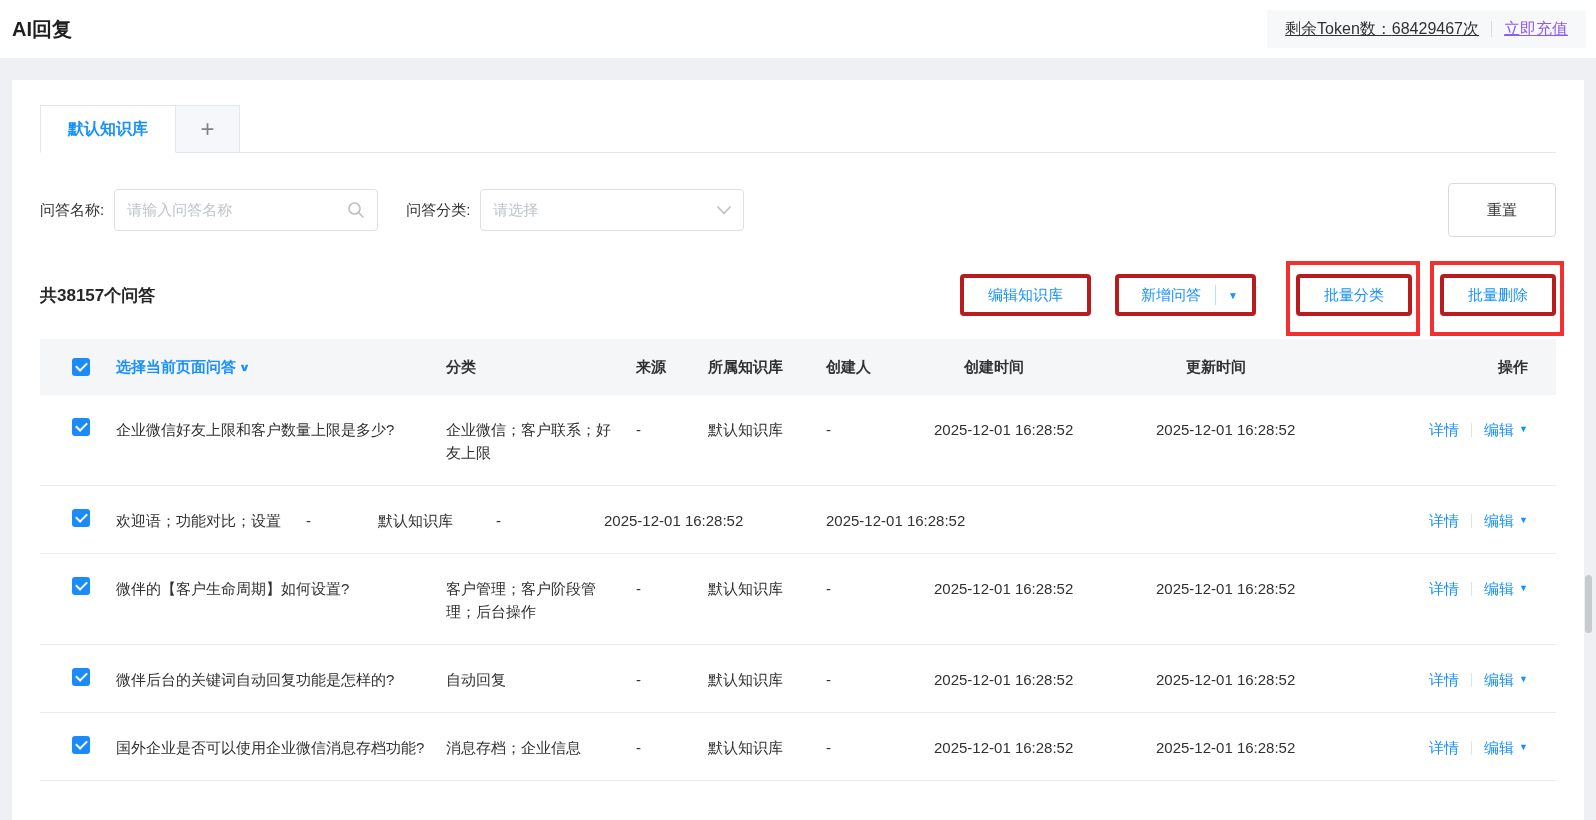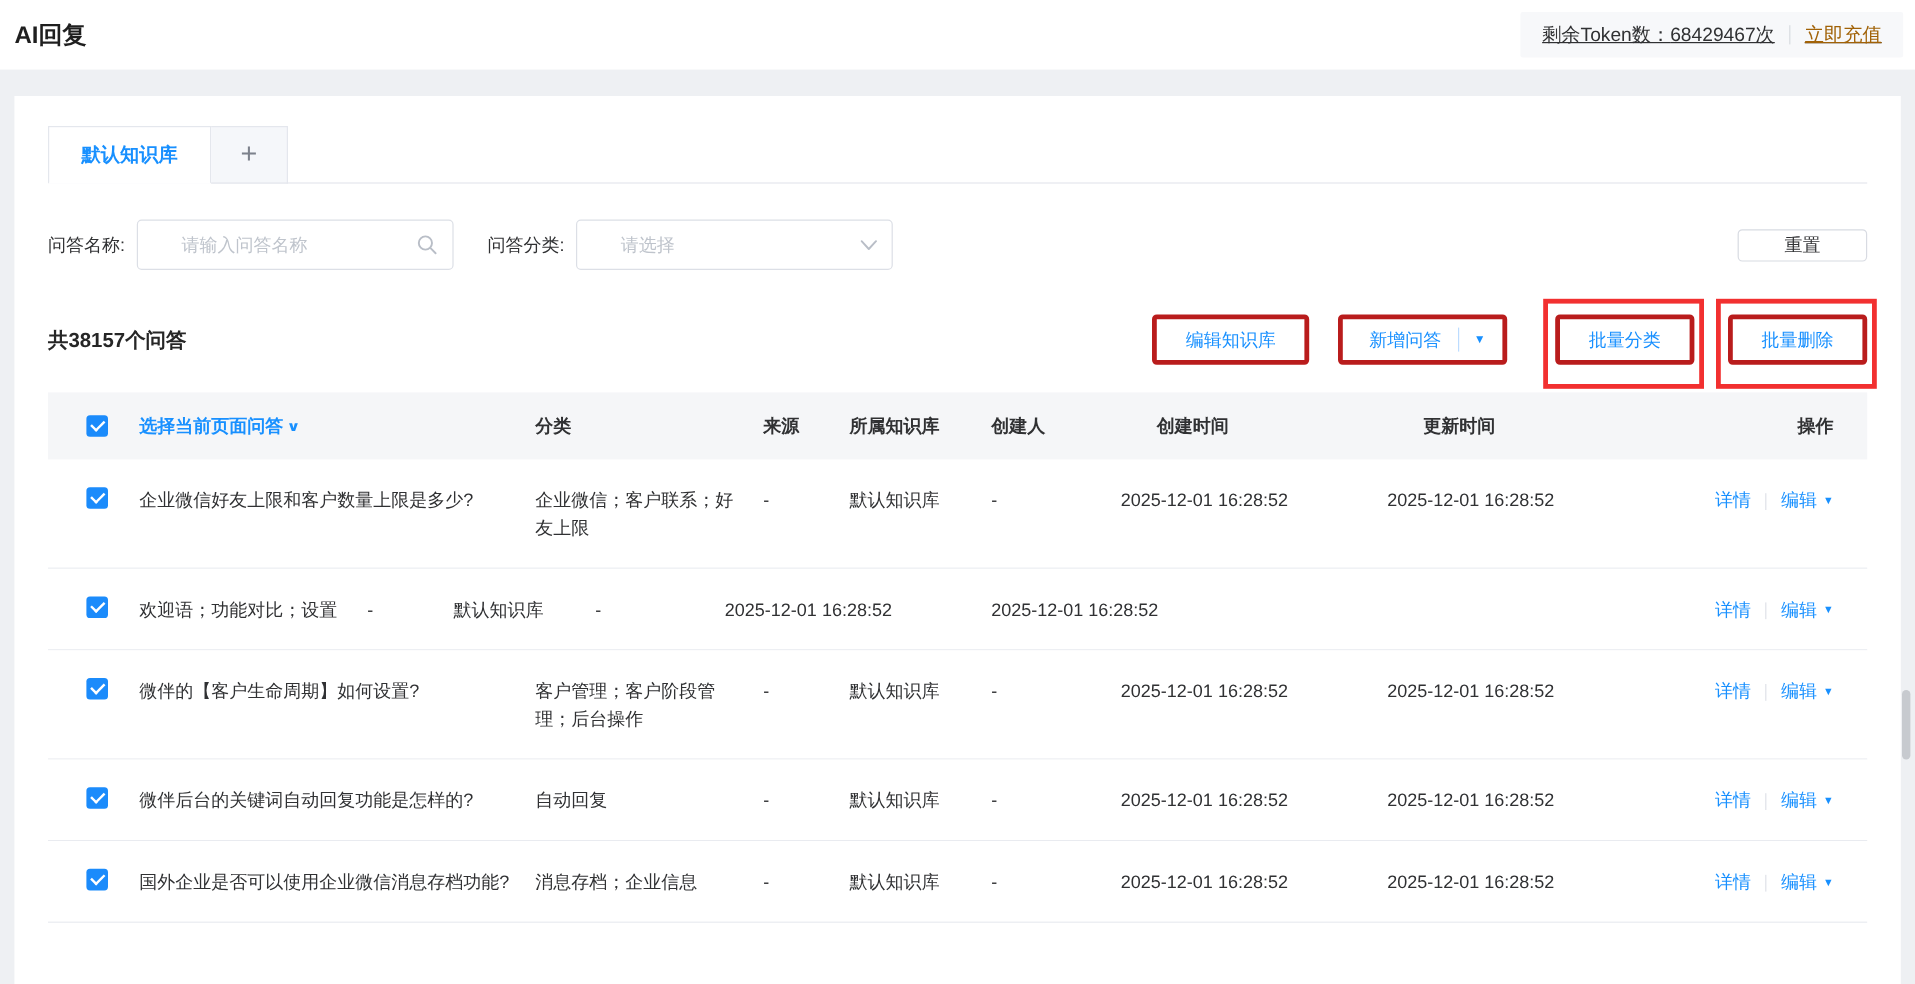--- a/index.html
+++ b/index.html
@@ -16,21 +16,21 @@
     display:flex; align-items:center;
     padding:0 10px 0 12px;
   }
   .page-title { font-size:20px; font-weight:700; color:#1f1f1f; }
   .token-badge {
     margin-left:auto; height:38px; background:#f7f8fa;
     display:flex; align-items:center; padding:0 18px;
     font-size:16px; color:#303133; border-radius:2px;text-decoration:underline;
   }
   .token-badge .sep { width:1px; height:16px; background:#d8dbe0; margin:0 12px; }
-  .recharge-link { color:#a16207; text-decoration:underline; cursor:pointer; font-size:16px; }
+  .recharge-link { color:#8b5cf6; text-decoration:underline; cursor:pointer; font-size:16px; }
 
   
   .card {
     position:absolute; left:12px; right:12px; top:80px; bottom:-10px;
     background:#fff; padding:0 28px;
   }
 
   
   .tabs { margin-top:25px; display:flex; border-bottom:1px solid #e4e7ed; }
   .tab-active {
@@ -46,24 +46,24 @@
 
   
   .filters { margin-top:30px; display:flex; align-items:center; }
   .f-label { font-size:15px; color:#303133; margin-right:10px; }
   .input-box, .select-box {
     width:264px; height:42px; border:1px solid #dcdfe6; border-radius:4px;
     display:flex; align-items:center; justify-content:space-between;
     padding:0 12px; background:#fff; cursor:text;
   }
   .select-box { cursor:pointer; }
-  .placeholder { color:#bfc4cc; font-size:15px;margin-left:24px; }
+  .placeholder { color:#bfc4cc; font-size:15px; }
   .gap28 { width:28px; }
   .reset-btn {
-    margin-left:auto; width:108px; height:27px;
+    margin-left:auto; width:108px; height:54px;
     border:1px solid #d8dbe2; border-radius:4px; background:#fff;
     font-size:15px; color:#303133; display:flex; align-items:center; justify-content:center;
     cursor:pointer;
   }
 
   
   .toolbar { margin-top:36px; display:flex; align-items:center; height:44px; }
   .count-text { font-size:17px; font-weight:700; color:#262626; }
   .btn-group { margin-left:auto; display:flex; align-items:center; }
   .btn-outline {

